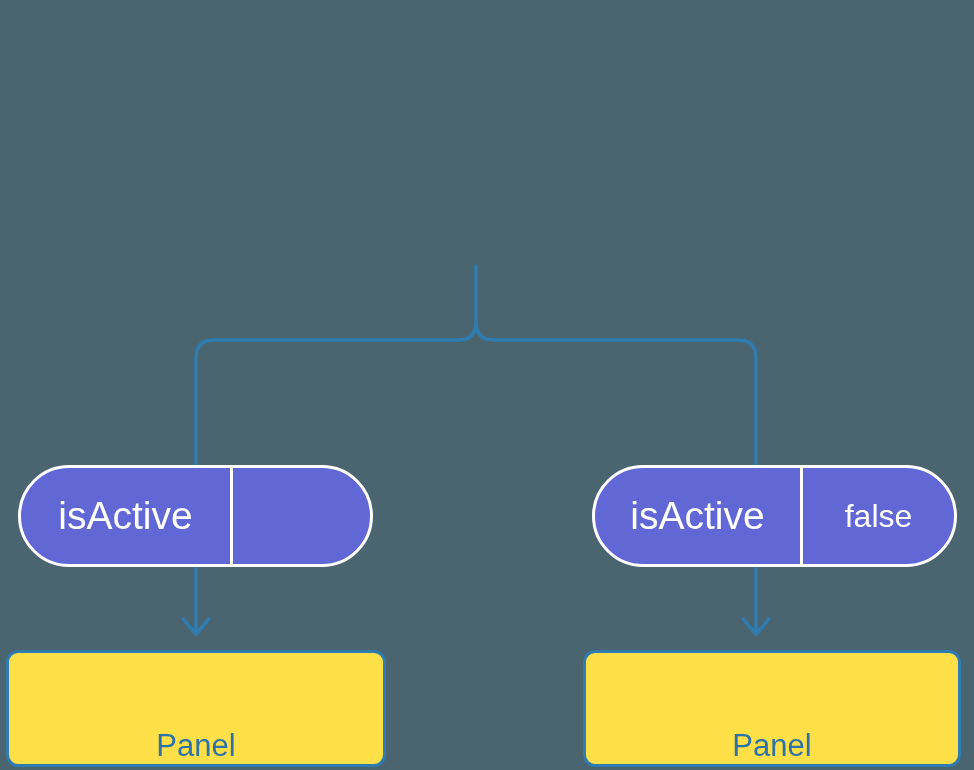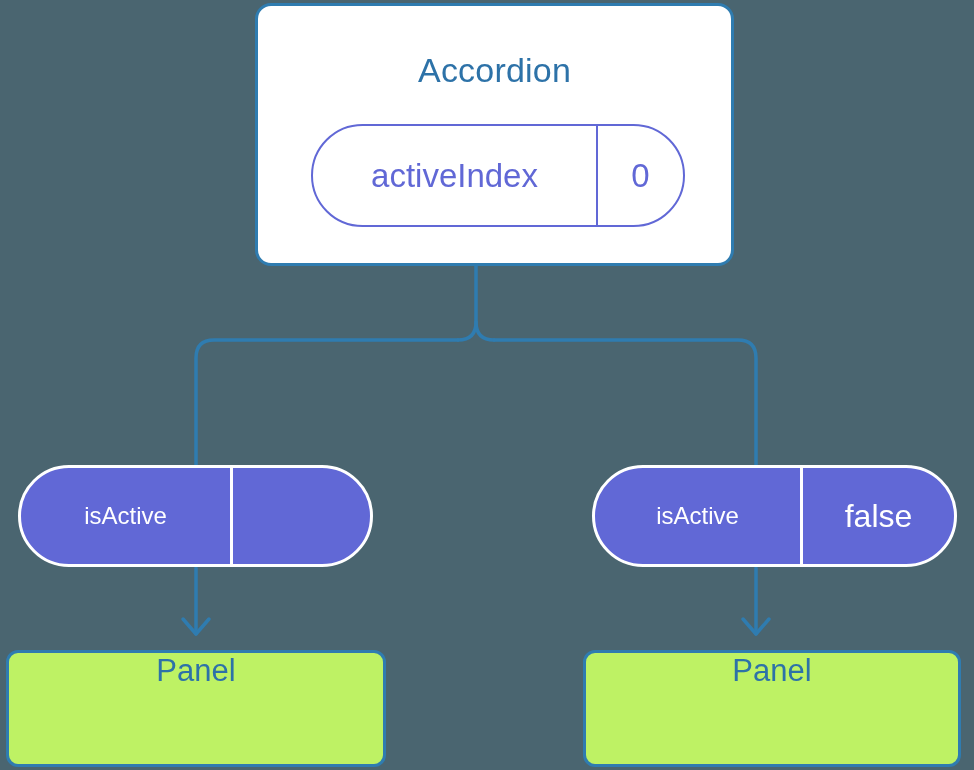--- a/index.html
+++ b/index.html
@@ -99,21 +99,21 @@
     border-radius: 54px;
     box-sizing: border-box;
     display: flex;
     align-items: stretch;
     overflow: hidden;
   }
   .prop-pill .pill-key {
     display: flex;
     align-items: center;
     justify-content: center;
-    font-size: 24px;
+    font-size: 39px;
     color: #ffffff;
     border-right: 3px solid #ffffff;
     box-sizing: border-box;
   }
   .prop-pill .pill-val {
     flex: 1 1 auto;
     display: flex;
     align-items: center;
     justify-content: center;
     font-size: 32px;
@@ -130,26 +130,26 @@
   #pill-right {
     left: 592px;
     top: 465px;
     width: 365px;
   }
   #pill-right .pill-key { flex: 0 0 208px; }
 
   
   .panel-card {
     position: absolute;
-    background: #bef264;
+    background: #fde047;
     border: 3px solid #2f7cb0;
     border-radius: 12px;
     box-sizing: border-box;
     display: flex;
-    align-items: flex-start;
+    align-items: flex-end;
     justify-content: center;
   }
   .panel-card .panel-label {
     font-size: 31px;
     color: #2d72a8;
   }
   #panel-left {
     left: 6px;
     top: 650px;
     width: 380px;
@@ -176,28 +176,20 @@
 
     <path d="M 494 340 L 738 340 Q 756 340 756 358 L 756 467" fill="none" stroke="#2f7cb0" stroke-width="3.5" stroke-linecap="round"></path>
 
     <path d="M 196 568 L 196 634" fill="none" stroke="#2f7cb0" stroke-width="3.5" stroke-linecap="round"></path>
     <path d="M 183 619 L 196 634 L 209 619" fill="none" stroke="#2f7cb0" stroke-width="3.5" stroke-linecap="round" stroke-linejoin="round"></path>
 
     <path d="M 756 568 L 756 634" fill="none" stroke="#2f7cb0" stroke-width="3.5" stroke-linecap="round"></path>
     <path d="M 743 619 L 756 634 L 769 619" fill="none" stroke="#2f7cb0" stroke-width="3.5" stroke-linecap="round" stroke-linejoin="round"></path>
   </svg>
 
-  <div class="card" id="root-card">
-    <div id="root-title">Accordion</div>
-
-    <div id="state-pill">
-      <div class="pill-key">activeIndex</div>
-      <div class="pill-val">0</div>
-    </div>
-  </div>
 
   <div class="prop-pill" id="pill-left">
     <div class="pill-key">isActive</div>
   </div>
 
   <div class="prop-pill" id="pill-right">
     <div class="pill-key">isActive</div>
     <div class="pill-val">false</div>
   </div>
 

